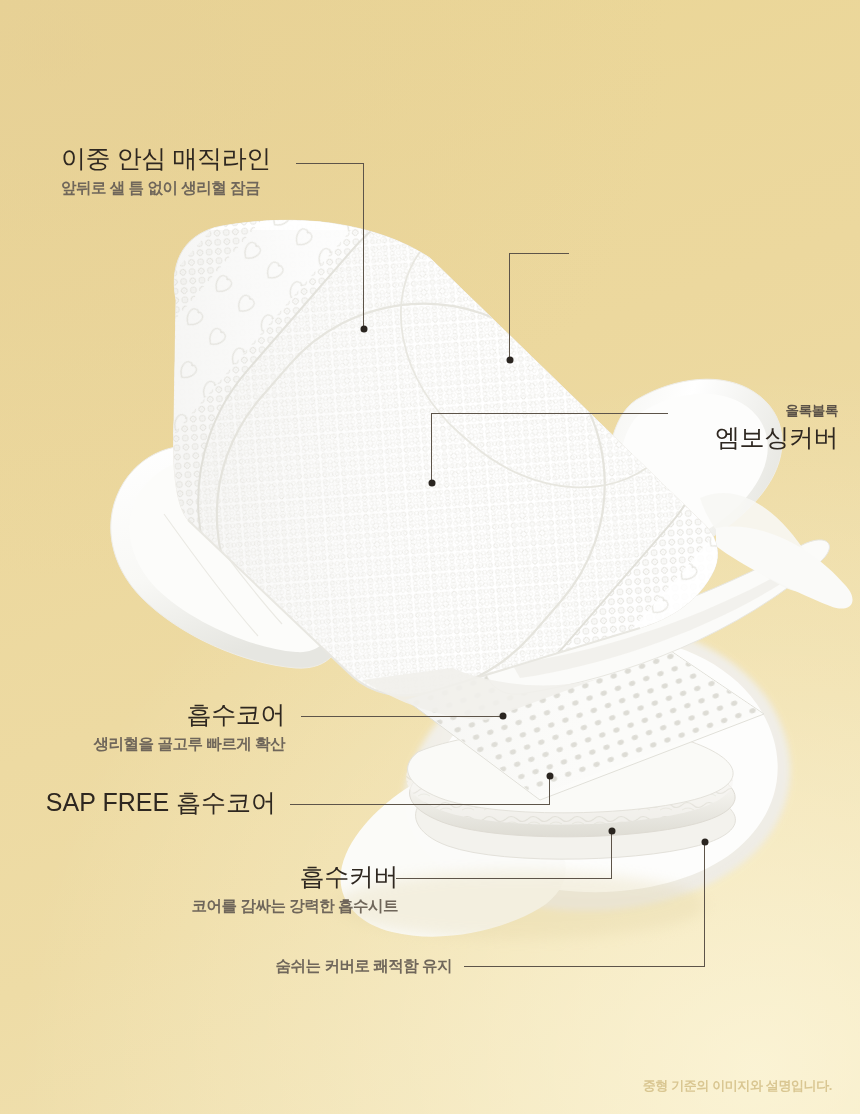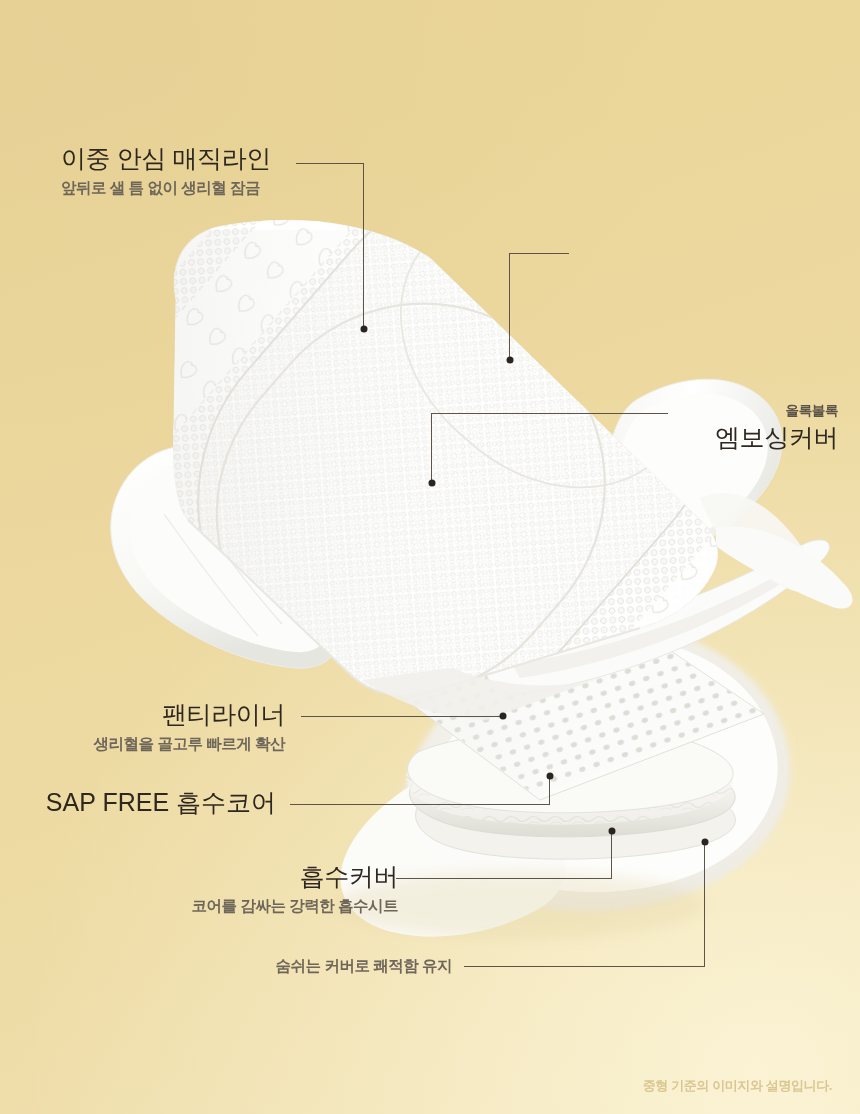--- a/index.html
+++ b/index.html
@@ -326,21 +326,21 @@
     <div class="s">앞뒤로 샐 틈 없이 생리혈 잠금</div>
   </div>
 
 
   <div class="label al-r" style="right:22px;top:358px;margin-top:45px;">
     <div class="k">올록볼록</div>
     <div class="t">엠보싱커버</div>
   </div>
 
   <div class="label al-r" style="left:60px;top:700px;width:225px;">
-    <div class="t">팬티라이너</div>
+    <div class="t">흡수코어</div>
     <div class="s">생리혈을 골고루 빠르게 확산</div>
   </div>
 
   <div class="label al-r" style="left:28px;top:788px;width:248px;">
     <div class="t latin">SAP FREE 흡수코어</div>
   </div>
 
   <div class="label al-r" style="left:146px;top:862px;width:252px;">
     <div class="t">흡수커버</div>
     <div class="s">코어를 감싸는 강력한 흡수시트</div>

